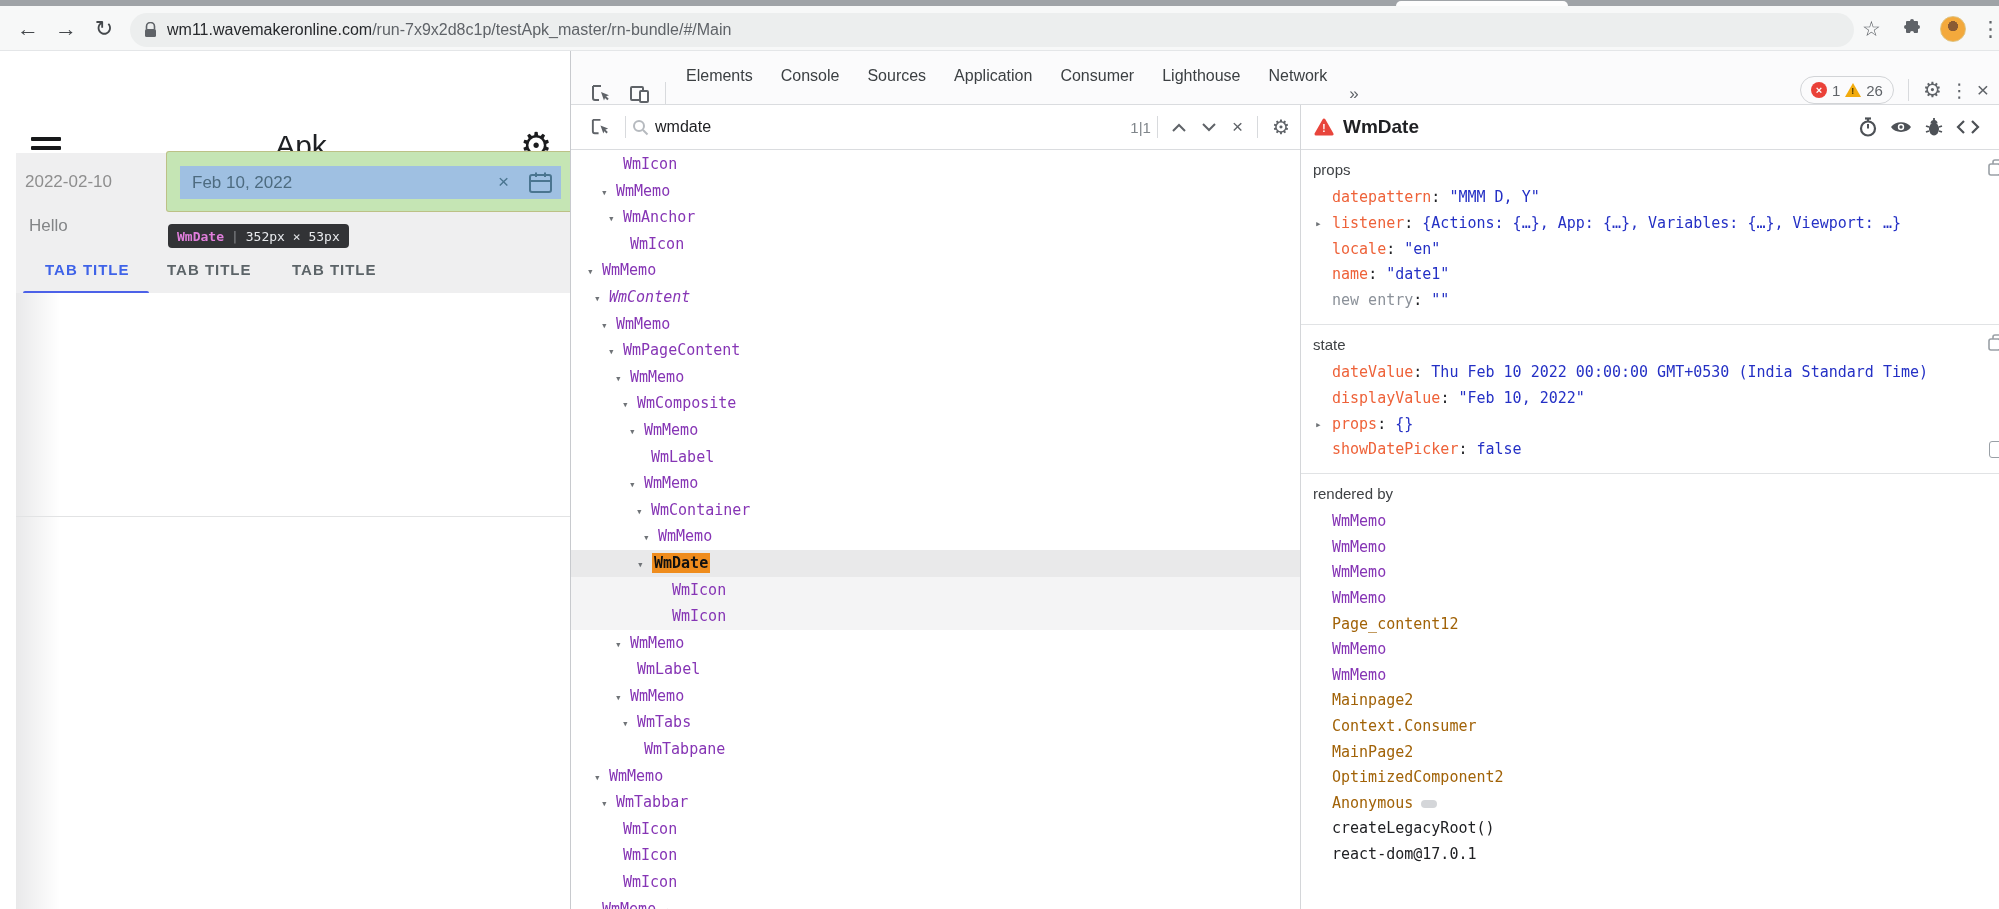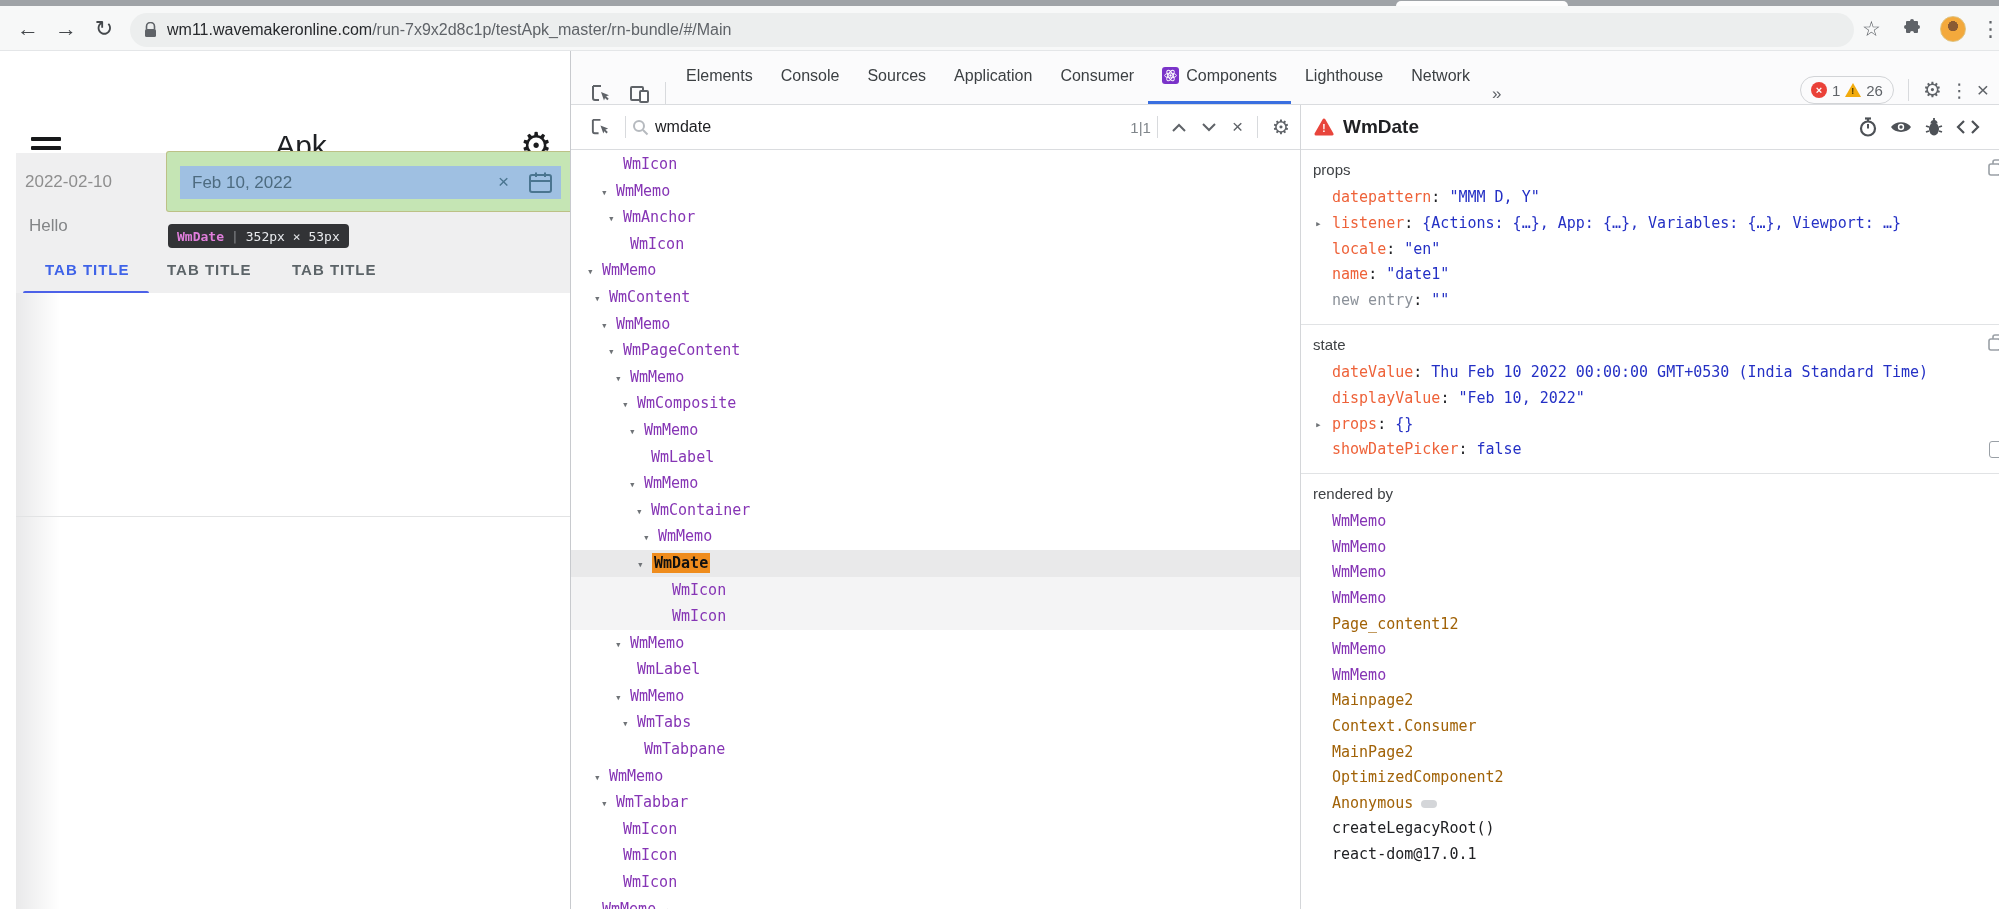--- a/index.html
+++ b/index.html
@@ -193,33 +193,20 @@
           <rect x="11" y="8" width="8" height="11" rx="1" fill="#fff" stroke="#5f6368" stroke-width="2"></rect>
         </svg>
     </span>
     <span class="vsep"></span>
     <span id="dt-tabs-host" style="display:flex; align-items:center;">
         <span class="dt-tab">Elements</span>
         <span class="dt-tab">Console</span>
         <span class="dt-tab">Sources</span>
         <span class="dt-tab">Application</span>
         <span class="dt-tab">Consumer</span>
-        <span class="dt-tab selected">
-          <span class="react-badge">
-            <svg width="13" height="13" viewBox="0 0 20 20">
-              <g fill="none" stroke="#fff" stroke-width="1.4">
-                <ellipse cx="10" cy="10" rx="9" ry="3.6"></ellipse>
-                <ellipse cx="10" cy="10" rx="9" ry="3.6" transform="rotate(60 10 10)"></ellipse>
-                <ellipse cx="10" cy="10" rx="9" ry="3.6" transform="rotate(120 10 10)"></ellipse>
-              </g>
-              <circle cx="10" cy="10" r="1.8" fill="#fff"></circle>
-            </svg>
-          </span>
-          <span>Components</span>
-        </span>
         <span class="dt-tab">Lighthouse</span>
         <span class="dt-tab">Network</span>
       </span>
     <span id="dt-tab-more">»</span>
     <div id="dt-right">
       <div id="issues-pill">
         <span class="err-circle">×</span>
         <span class="count">1</span>
         <span class="warn-tri">
             <i>!</i>
@@ -266,21 +253,21 @@
         <span id="search-clear">×</span>
         <span class="vsep"></span>
         <span id="tree-gear">⚙</span>
       </div>
       <div id="tree-list">
           <div class="trow" style="padding-left: 37px;"><span class="arr"></span><span class="lbl">WmIcon</span></div>
           <div class="trow" style="padding-left: 30px;"><span class="arr">▾</span><span class="lbl">WmMemo</span></div>
           <div class="trow" style="padding-left: 37px;"><span class="arr">▾</span><span class="lbl">WmAnchor</span></div>
           <div class="trow" style="padding-left: 44px;"><span class="arr"></span><span class="lbl">WmIcon</span></div>
           <div class="trow" style="padding-left: 16px;"><span class="arr">▾</span><span class="lbl">WmMemo</span></div>
-          <div class="trow" style="padding-left: 23px;"><span class="arr">▾</span><span class="lbl">WmContent</span></div>
+          <div class="trow" style="padding-left: 23px; font-style: italic;"><span class="arr">▾</span><span class="lbl">WmContent</span></div>
           <div class="trow" style="padding-left: 30px;"><span class="arr">▾</span><span class="lbl">WmMemo</span></div>
           <div class="trow" style="padding-left: 37px;"><span class="arr">▾</span><span class="lbl">WmPageContent</span></div>
           <div class="trow" style="padding-left: 44px;"><span class="arr">▾</span><span class="lbl">WmMemo</span></div>
           <div class="trow" style="padding-left: 51px;"><span class="arr">▾</span><span class="lbl">WmComposite</span></div>
           <div class="trow" style="padding-left: 58px;"><span class="arr">▾</span><span class="lbl">WmMemo</span></div>
           <div class="trow" style="padding-left: 65px;"><span class="arr"></span><span class="lbl">WmLabel</span></div>
           <div class="trow" style="padding-left: 58px;"><span class="arr">▾</span><span class="lbl">WmMemo</span></div>
           <div class="trow" style="padding-left: 65px;"><span class="arr">▾</span><span class="lbl">WmContainer</span></div>
           <div class="trow" style="padding-left: 72px;"><span class="arr">▾</span><span class="lbl">WmMemo</span></div>
           <div class="trow selected" style="padding-left: 66px;"><span class="arr">▾</span><span class="lbl">WmDate</span></div>

